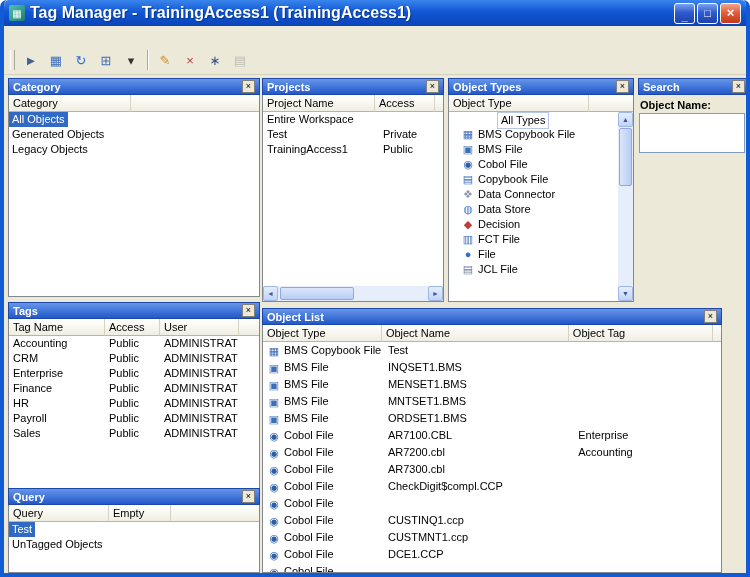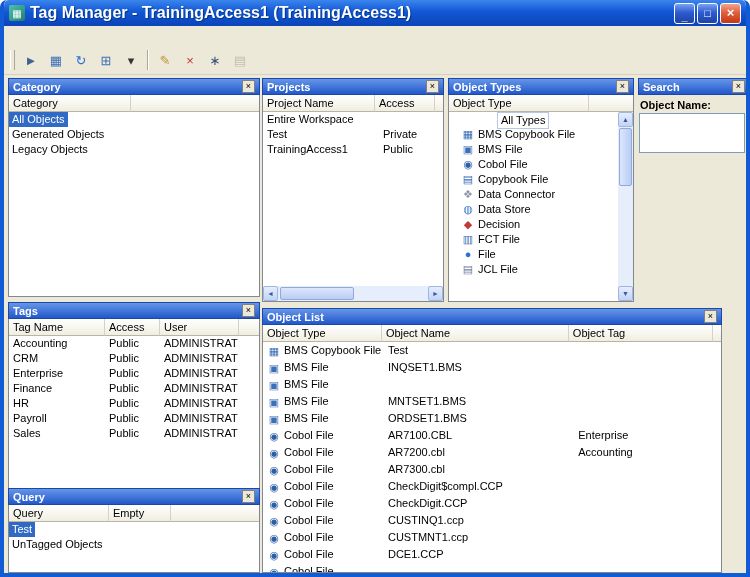--- a/index.html
+++ b/index.html
@@ -364,20 +364,21 @@
                 <span>BMS File</span>
               </span>
             <span class="c w2">INQSET1.BMS</span>
             <span class="c w3"></span>
           </div>
             <div class="row">
             <span class="c w1">
                 <span class="icon" style="color: rgb(61, 111, 184);">▣</span>
                 <span>BMS File</span>
               </span>
+            <span class="c w2">MENSET1.BMS</span>
             <span class="c w3"></span>
           </div>
             <div class="row">
             <span class="c w1">
                 <span class="icon" style="color: rgb(61, 111, 184);">▣</span>
                 <span>BMS File</span>
               </span>
             <span class="c w2">MNTSET1.BMS</span>
             <span class="c w3"></span>
           </div>
@@ -419,21 +420,20 @@
                 <span>Cobol File</span>
               </span>
             <span class="c w2">CheckDigit$compl.CCP</span>
             <span class="c w3"></span>
           </div>
             <div class="row">
             <span class="c w1">
                 <span class="icon" style="color: rgb(43, 95, 168);">◉</span>
                 <span>Cobol File</span>
               </span>
-            <span class="c w2">CheckDigit.CCP</span>
             <span class="c w3"></span>
           </div>
             <div class="row">
             <span class="c w1">
                 <span class="icon" style="color: rgb(43, 95, 168);">◉</span>
                 <span>Cobol File</span>
               </span>
             <span class="c w2">CUSTINQ1.ccp</span>
             <span class="c w3"></span>
           </div>

